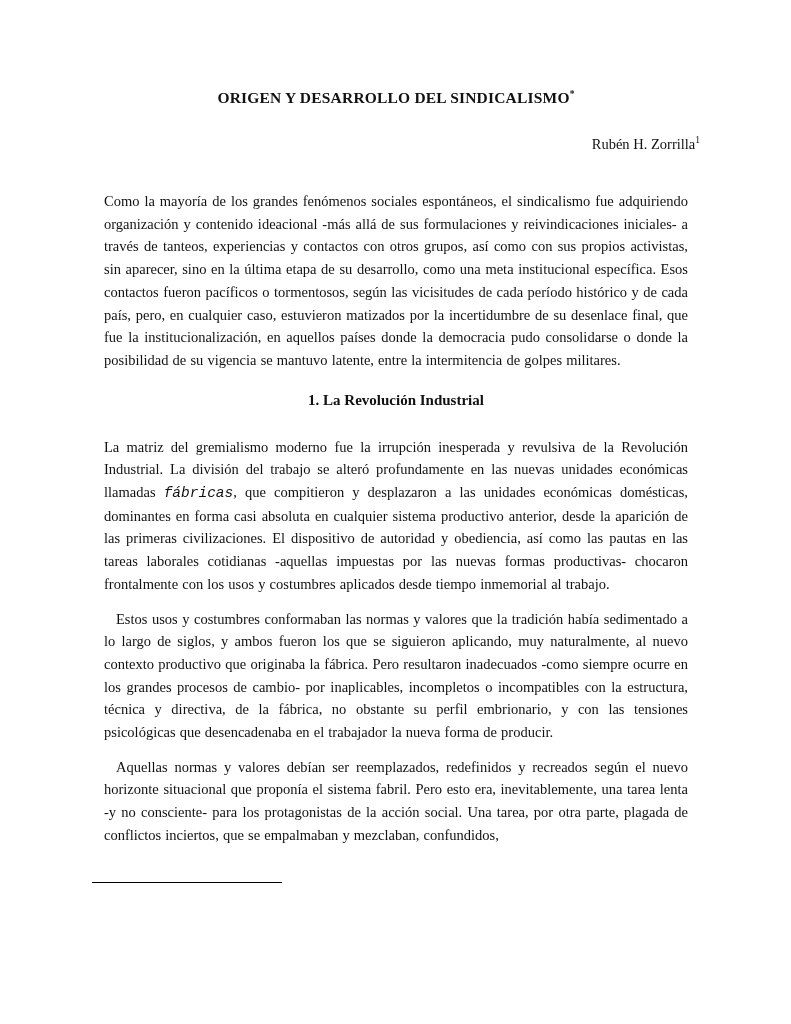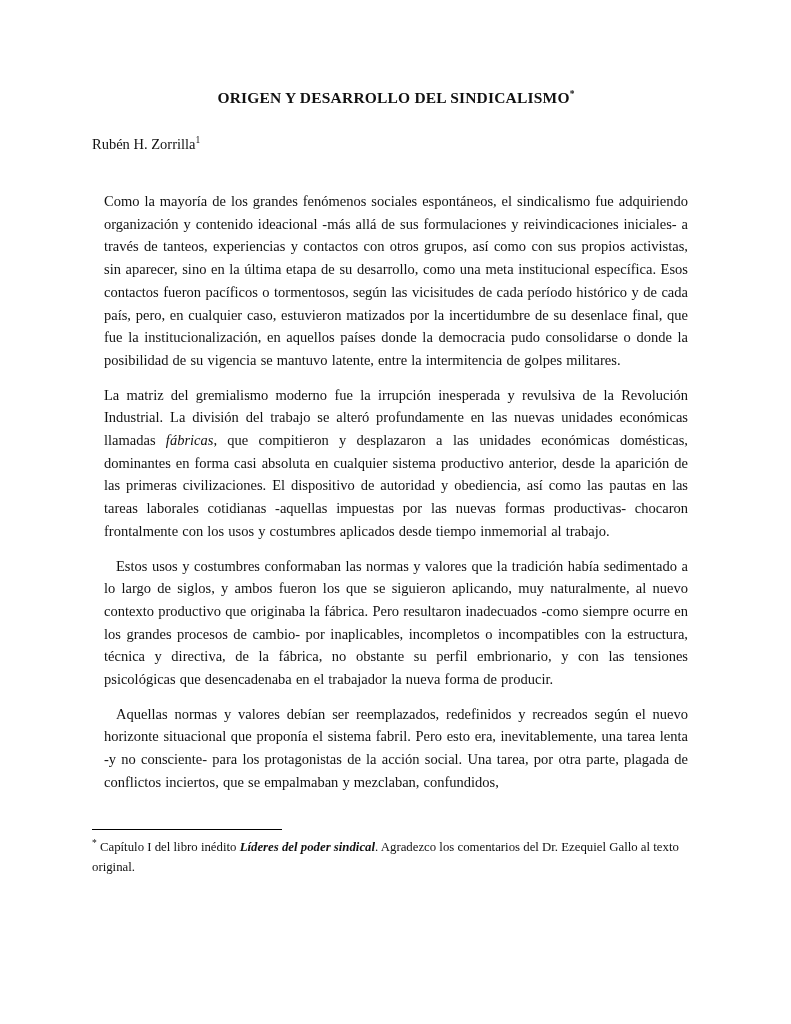--- a/index.html
+++ b/index.html
@@ -30,41 +30,42 @@
   }
   .doc-title sup,
   .author-line sup,
   .footnote sup {
     font-size: 9.5px;
     line-height: 0;
     vertical-align: super;
   }
   .author-line {
     margin: 0 0 36px 0;
+    text-align: right;
     font-size: 14.5px;
     line-height: 19px;
   }
   .body-par {
     margin: 12px;
     font-size: 14.5px;
     line-height: 22.7px;
     text-align: justify;
     word-spacing: 0.5px;
   }
   .body-par.indented {
     text-indent: 12px;
   }
   .section-heading {
     margin: 17px 0 25px 0;
     text-align: center;
     font-size: 15px;
     font-weight: bold;
     line-height: 22px;
   }
-  .italic { font-style: italic; }
+  .italic { font-style: italic; font-family: Liberation Mono, monospace; }
   .footnote-area {
     margin-top: 35px;
   }
   .footnote-rule {
     width: 190px;
     height: 0;
     border-top: 1.2px solid #000000;
     margin: 0 0 7px 0;
   }
   .footnote {
@@ -82,25 +83,25 @@
 <body>
 
 <div class="page">
 
   <h1 class="doc-title"><span>ORIGEN Y DESARROLLO DEL SINDICALISMO</span><sup>*</sup></h1>
 
   <div class="author-line"><span>Rubén H. Zorrilla</span><sup>1</sup></div>
 
   <p class="body-par">Como la mayoría de los grandes fenómenos sociales espontáneos, el sindicalismo fue adquiriendo organización y contenido ideacional -más allá de sus formulaciones y reivindicaciones iniciales- a través de tanteos, experiencias y contactos con otros grupos, así como con sus propios activistas, sin aparecer, sino en la última etapa de su desarrollo, como una meta institucional específica. Esos contactos fueron pacíficos o tormentosos, según las vicisitudes de cada período histórico y de cada país, pero, en cualquier caso, estuvieron matizados por la incertidumbre de su desenlace final, que fue la institucionalización, en aquellos países donde la democracia pudo consolidarse o donde la posibilidad de su vigencia se mantuvo latente, entre la intermitencia de golpes militares.</p>
 
+  <h2 class="section-heading">1. La Revolución Industrial</h2>
 
   <p class="body-par"><span>La matriz del gremialismo moderno fue la irrupción inesperada y revulsiva de la Revolución Industrial. La división del trabajo se alteró profundamente en las nuevas unidades económicas llamadas </span><span class="italic">fábricas</span><span>, que compitieron y desplazaron a las unidades económicas domésticas, dominantes en forma casi absoluta en cualquier sistema productivo anterior, desde la aparición de las primeras civilizaciones. El dispositivo de autoridad y obediencia, así como las pautas en las tareas laborales cotidianas -aquellas impuestas por las nuevas formas productivas- chocaron frontalmente con los usos y costumbres aplicados desde tiempo inmemorial al trabajo.</span></p>
 
   <p class="body-par indented">Estos usos y costumbres conformaban las normas y valores que la tradición había sedimentado a lo largo de siglos, y ambos fueron los que se siguieron aplicando, muy naturalmente, al nuevo contexto productivo que originaba la fábrica. Pero resultaron inadecuados -como siempre ocurre en los grandes procesos de cambio- por inaplicables, incompletos o incompatibles con la estructura, técnica y directiva, de la fábrica, no obstante su perfil embrionario, y con las tensiones psicológicas que desencadenaba en el trabajador la nueva forma de producir.</p>
 
   <p class="body-par indented">Aquellas normas y valores debían ser reemplazados, redefinidos y recreados según el nuevo horizonte situacional que proponía el sistema fabril. Pero esto era, inevitablemente, una tarea lenta -y no consciente- para los protagonistas de la acción social. Una tarea, por otra parte, plagada de conflictos inciertos, que se empalmaban y mezclaban, confundidos,</p>
 
   <div class="footnote-area">
     <div class="footnote-rule"></div>
-    <p class="footnote"><sup>*</sup><span> Capítulo I del libro inédito </span><span class="book-title">Líderes del poder sindical</span><span>. Agradezco los comentarios del Dr. Ezequiel Gallo al texto original.</span></p>
   </div>
 
 </div>
 
 </body></html>

